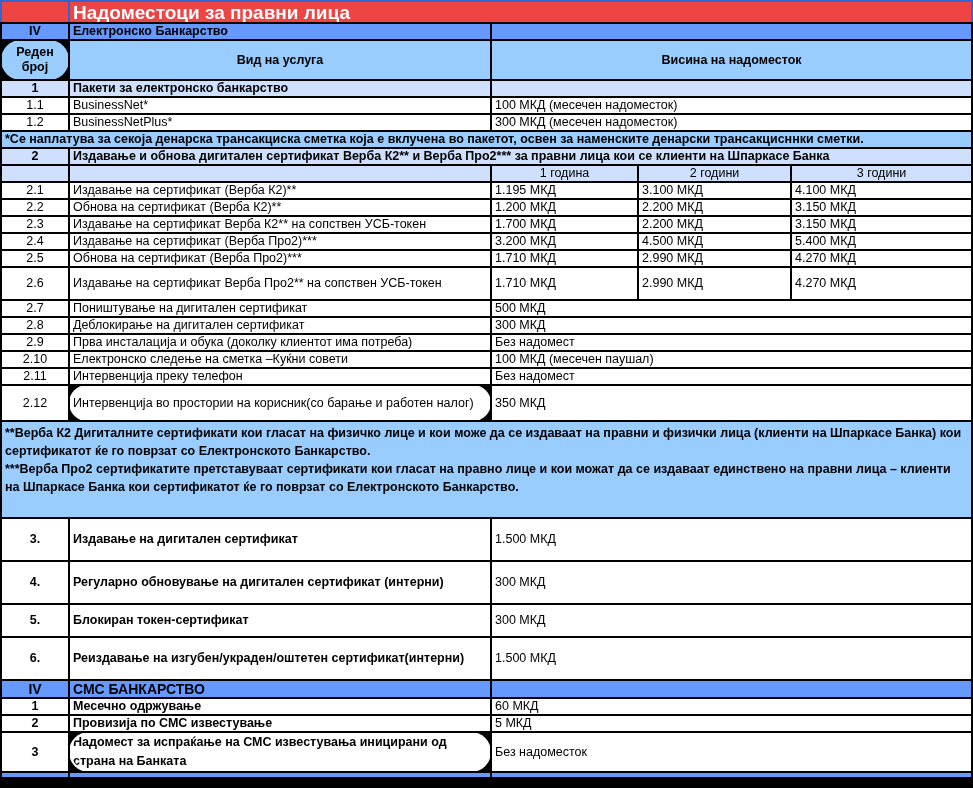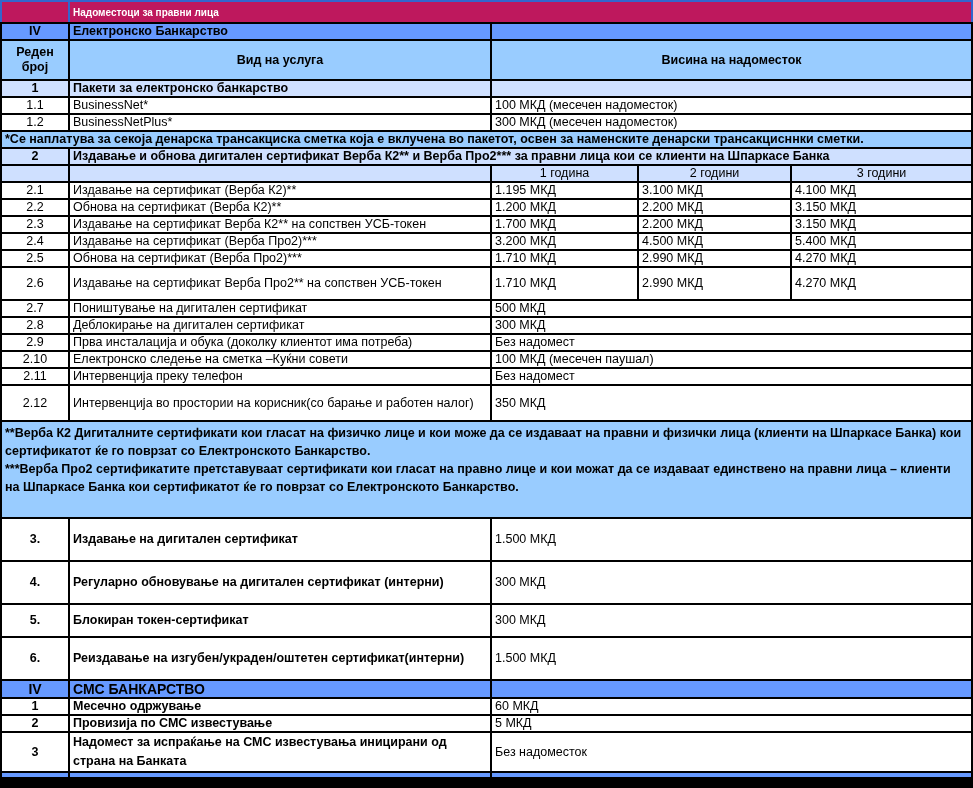--- a/index.html
+++ b/index.html
@@ -2,32 +2,32 @@
 <html><head>
   <meta charset="utf-8">
   <style>
     html, body { margin: 0; padding: 0; background: #000; }
     body { width: 973px; height: 788px; overflow: hidden; font-family: "Liberation Sans", sans-serif; font-size: 12.5px; color: #000; }
     table { border-collapse: collapse; table-layout: fixed; width: 971px; position: absolute; left: 0; top: 0; }
     td { border: 2px solid #000; padding: 0 3px; vertical-align: middle; white-space: nowrap; overflow: hidden; line-height: 15px; }
     .c { text-align: center; }
     .r { }
     .b { font-weight: bold; }
-    .title-row td { background: #be185d; color: #fff; font-size: 10px; font-weight: bold; height: 20px; border-color: #3366cc; border-bottom: 2px solid #000;}
+    .title-row td { background: #ef4444; color: #fff; font-size: 19px; font-weight: bold; height: 20px; border-color: #3366cc; border-bottom: 2px solid #000;}
     .sec td { background: #6699ff; font-weight: bold; height: 14px; }
     .hdr td { background: #99ccff; font-weight: bold; height: 38px; }
     .sub td { background: #cfe0ff; font-weight: bold; height: 15px; }
     .row td { background: #fff; height: 15px; }
     .tall td { height: 34px; }
     .taller td { height: 41px; }
     .mid td { height: 31px; }
     .note td { background: #99ccff; font-weight: bold; white-space: normal; line-height: 18px; }
     .yr td { background: #cfe0ff; height: 14px; text-align: center; }
     .sec2 td { background: #6699ff; font-weight: bold; font-size: 14px; height: 16px; }
-    .wrap { white-space: normal; }
+    .wrap { white-space: normal; border-radius: 20px; }
     .tail td { background: #6699ff; height: 4px; padding: 0; }
   </style>
 </head>
 <body>
 
 <table>
   <colgroup>
     <col style="width:68px">
       <col style="width:422px">
       <col style="width:147px">

